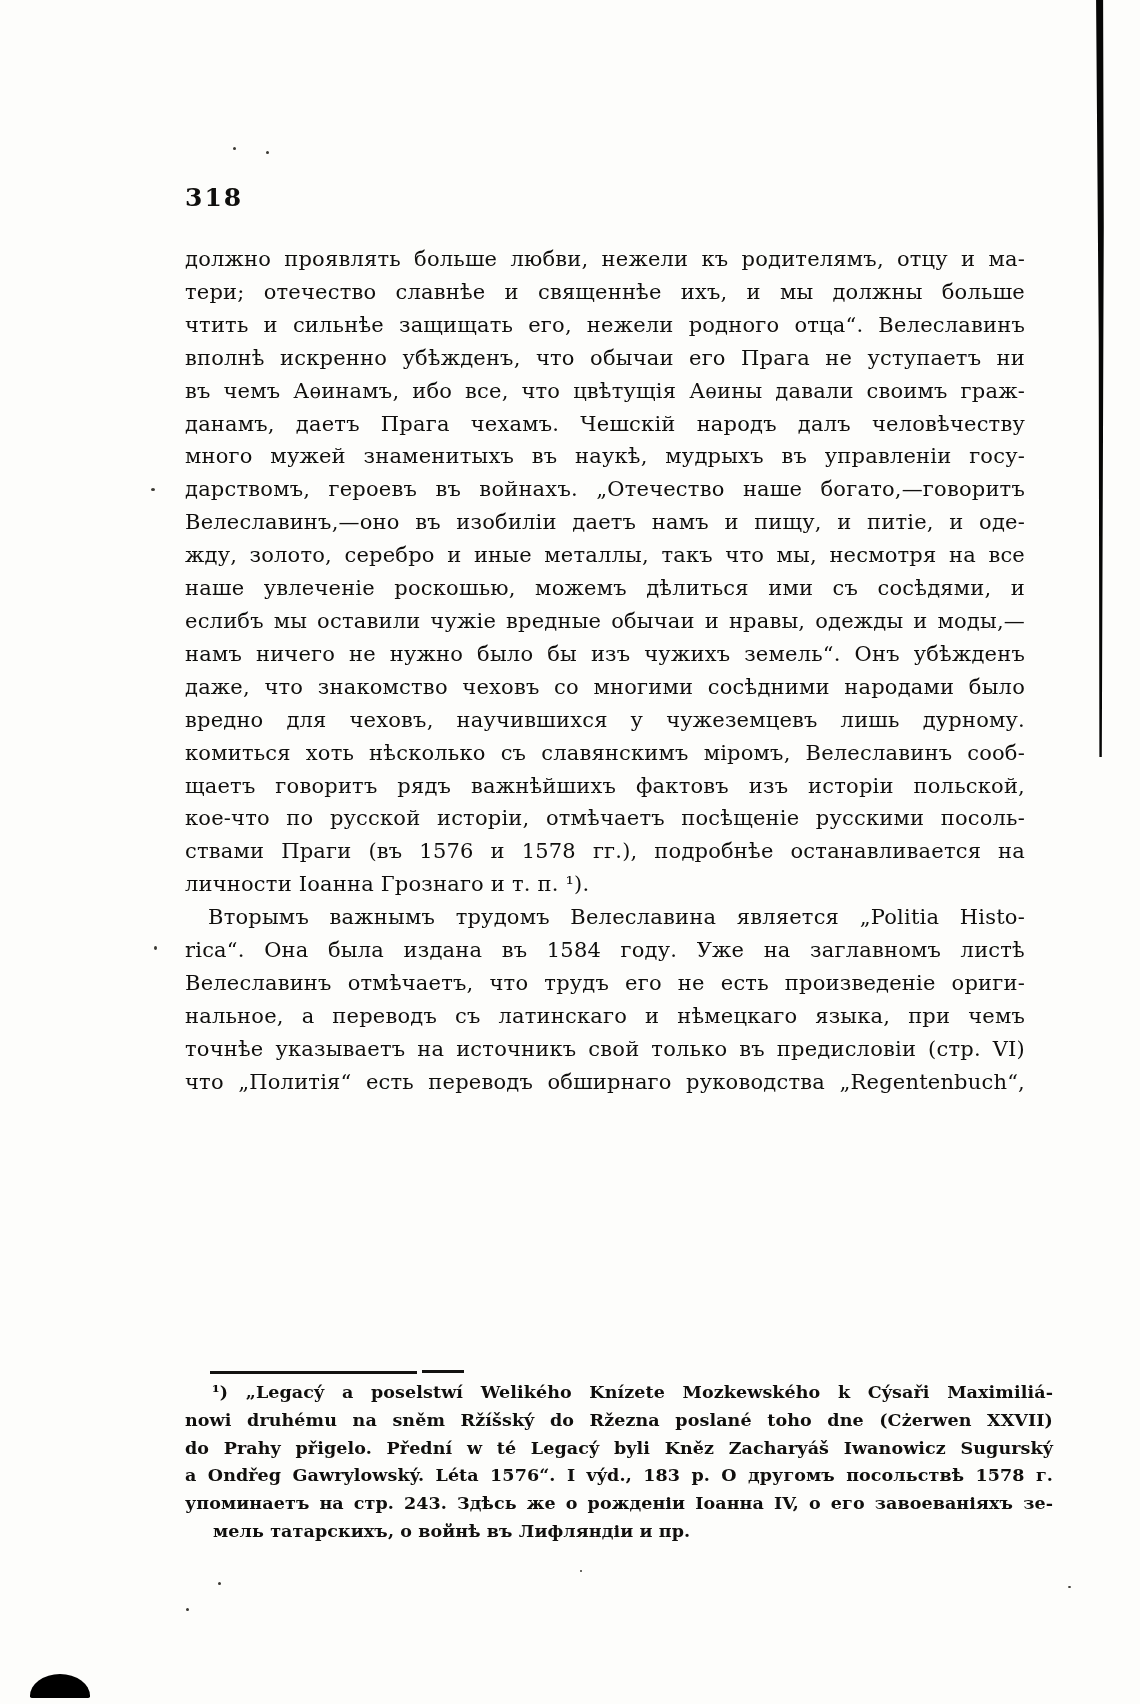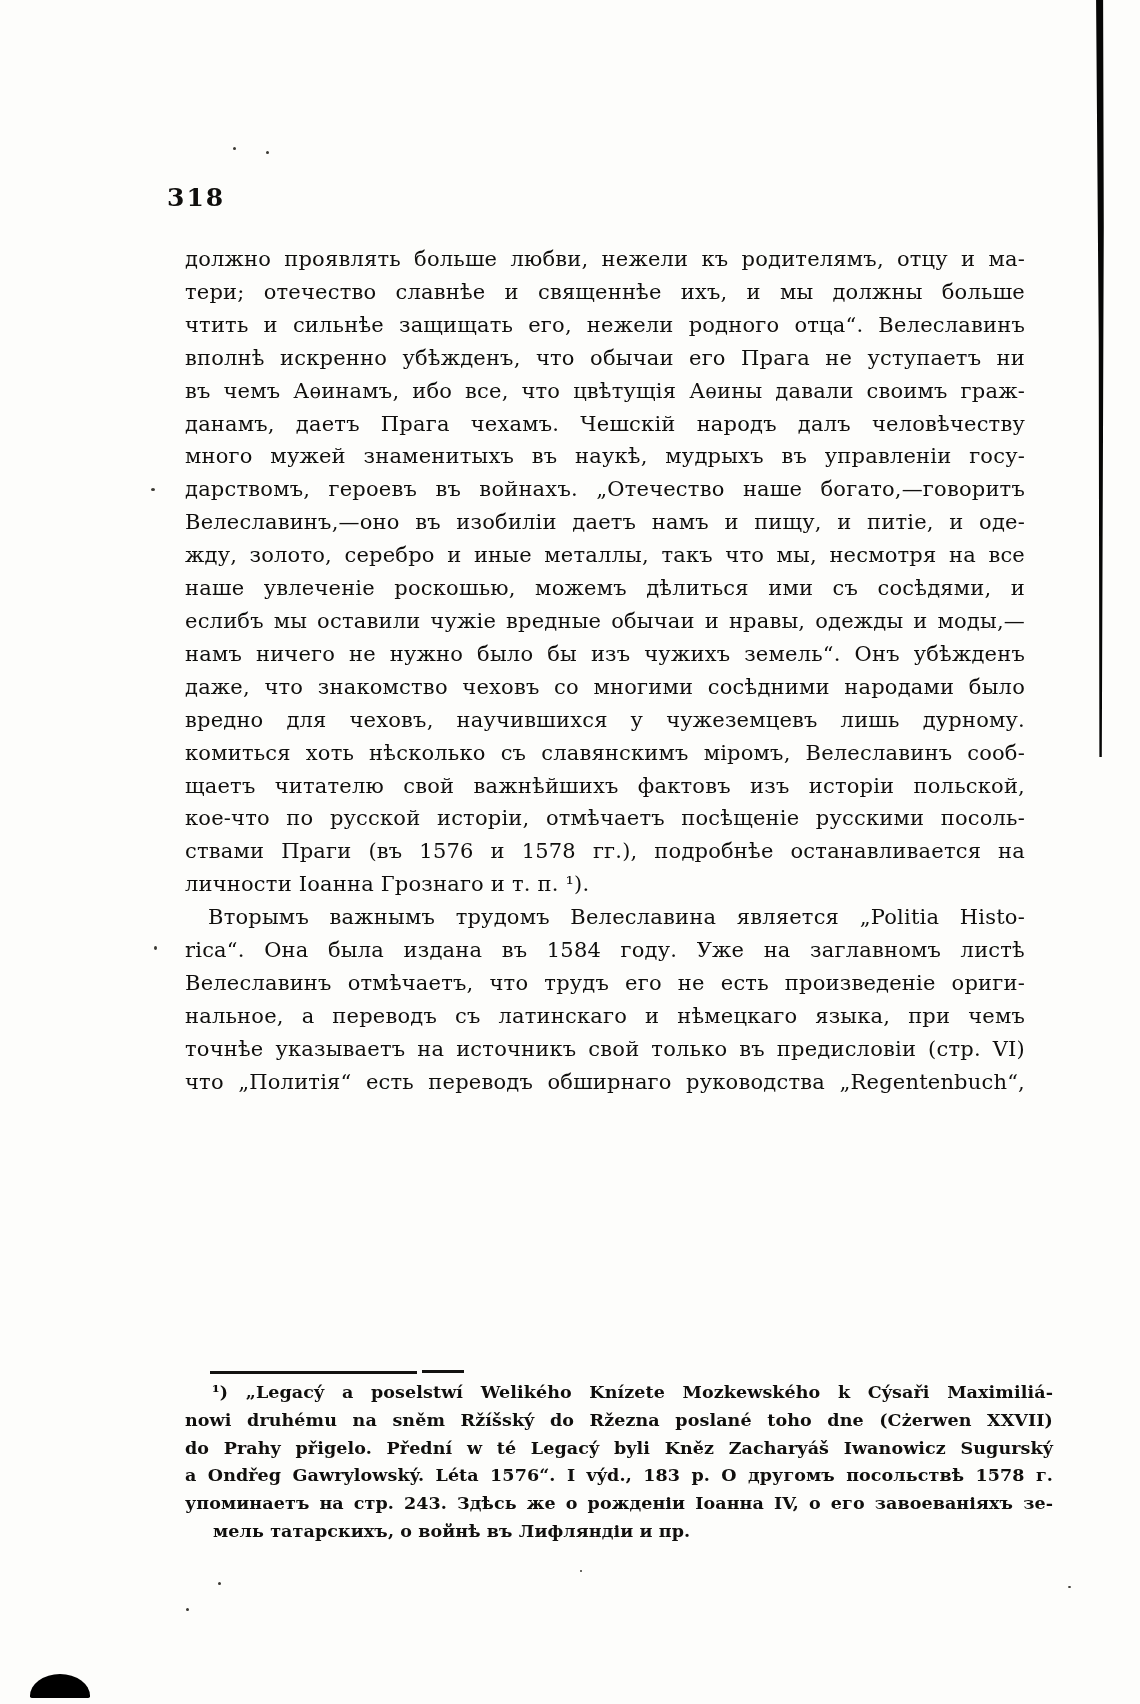--- a/index.html
+++ b/index.html
@@ -2,21 +2,21 @@
 <html><head>
 <meta charset="utf-8">
 <style>
   html,body { margin:0; padding:0; background:#555; }
   .page {
     position:relative; width:1140px; height:1704px;
     background:#fdfdfb; overflow:hidden;
     font-family:"DejaVu Serif", serif; color:#100f0d;
   }
   
-  .hdr { position:absolute; top:183px; left:167px; width:840px; height:34px; }
+  .hdr { position:absolute; top:183px; left:185px; width:840px; height:34px; }
   .pagenum { position:absolute; left:0; top:0; font-size:25px; font-weight:bold; letter-spacing:2px; }
   .jtitle  { position:absolute; left:117px; top:6px; font-size:15.5px; font-weight:bold;
              letter-spacing:1.4px; white-space:nowrap; }
   
   .bodytext { position:absolute; top:243px; left:185px; width:840px; }
   .ln { line-height:32.9px; font-size:21px; font-weight:normal;
         letter-spacing:0.2px; text-align:justify; text-align-last:justify; }
   .ln.endline { text-align-last:left; }
   .ln.p2first { text-indent:23px; }
   
@@ -53,21 +53,21 @@
       <div class="ln">много мужей знаменитыхъ въ наукѣ, мудрыхъ въ управленіи госу-</div>
       <div class="ln">дарствомъ, героевъ въ войнахъ. „Отечество наше богато,—говоритъ</div>
       <div class="ln">Велеславинъ,—оно въ изобиліи даетъ намъ и пищу, и питіе, и оде-</div>
       <div class="ln">жду, золото, серебро и иные металлы, такъ что мы, несмотря на все</div>
       <div class="ln">наше увлеченіе роскошью, можемъ дѣлиться ими съ сосѣдями, и</div>
       <div class="ln">еслибъ мы оставили чужіе вредные обычаи и нравы, одежды и моды,—</div>
       <div class="ln">намъ ничего не нужно было бы изъ чужихъ земель“. Онъ убѣжденъ</div>
       <div class="ln">даже, что знакомство чеховъ со многими сосѣдними народами было</div>
       <div class="ln">вредно для чеховъ, научившихся у чужеземцевъ лишь дурному.</div>
       <div class="ln">комиться хоть нѣсколько съ славянскимъ міромъ, Велеславинъ сооб-</div>
-      <div class="ln">щаетъ читателю свой важнѣйшихъ фактовъ изъ исторіи польской,</div>
+      <div class="ln">щаетъ говоритъ рядъ важнѣйшихъ фактовъ изъ исторіи польской,</div>
       <div class="ln">кое-что по русской исторіи, отмѣчаетъ посѣщеніе русскими посоль-</div>
       <div class="ln">ствами Праги (въ 1576 и 1578 гг.), подробнѣе останавливается на</div>
       <div class="ln endline">личности Іоанна Грознаго и т. п. ¹).</div>
     </div>
     <div>
       <div class="ln p2first">Вторымъ важнымъ трудомъ Велеславина является „Politia Histo-</div>
       <div class="ln">rica“. Она была издана въ 1584 году. Уже на заглавномъ листѣ</div>
       <div class="ln">Велеславинъ отмѣчаетъ, что трудъ его не есть произведеніе ориги-</div>
       <div class="ln">нальное, а переводъ съ латинскаго и нѣмецкаго языка, при чемъ</div>
       <div class="ln">точнѣе указываетъ на источникъ свой только въ предисловіи (стр. VI)</div>

